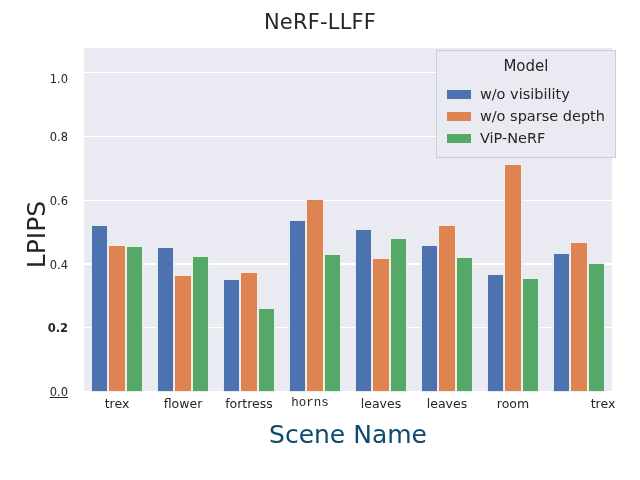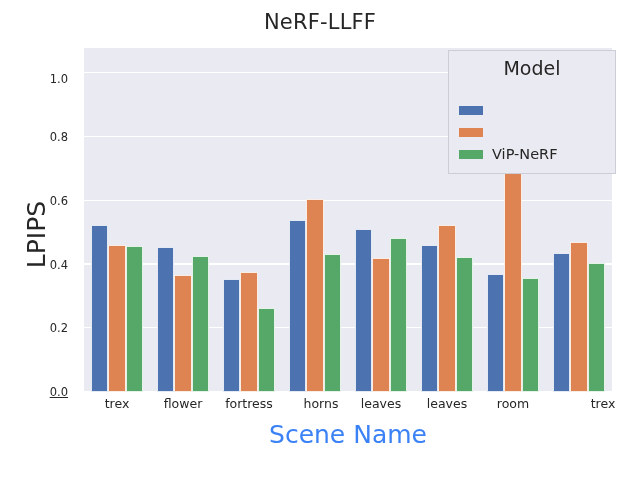--- a/index.html
+++ b/index.html
@@ -92,45 +92,45 @@
     white-space: nowrap;
     top: 0;
   }
   #x-axis-label {
     position: absolute;
     left: 84px;
     top: 420px;
     width: 528px;
     text-align: center;
     font-size: 25px;
-    color: #3b82f6;
+    color: #0c4a6e;
   }
   
   .bar {
     position: absolute;
     bottom: 0;
     border: 0.8px solid rgba(255,255,255,0.85);
     box-sizing: border-box;
   }
   
   #legend {
     position: absolute;
     right: 24px;
     top: 50px;
     background: #eaeaf2;
     border: 1px solid #cdcdd6;
     padding: 6px 10px 8px 10px;
     box-sizing: border-box;
     min-width: 168px;
   }
   #legend-title {
-    font-size: 19px;
-    text-align: center;
-    color: #262626;
-    margin-bottom: 20px;
+    font-size: 15px;
+    text-align: center;
+    color: #262626;
+    margin-bottom: 8px;
   }
   .legend-row {
     display: flex;
     align-items: center;
     height: 22px;
   }
   .legend-swatch {
     width: 24px;
     height: 9px;
     margin-right: 9px;
@@ -181,48 +181,50 @@
         <div class="bar" style="left: 420.2px; width: 17.6px; height: 227.741px; background: rgb(221, 132, 82);"></div>
         <div class="bar" style="left: 437.8px; width: 17.6px; height: 114.03px; background: rgb(85, 168, 104);"></div>
         <div class="bar" style="left: 468.6px; width: 17.6px; height: 138.874px; background: rgb(76, 114, 176);"></div>
         <div class="bar" style="left: 486.2px; width: 17.6px; height: 149.704px; background: rgb(221, 132, 82);"></div>
         <div class="bar" style="left: 503.8px; width: 17.6px; height: 129px; background: rgb(85, 168, 104);"></div>
       </div>
   </div>
 
   <div id="y-tick-labels">
       <div class="y-tick-label" style="top: 344px; text-decoration: underline;">0.0</div>
-      <div class="y-tick-label" style="top: 280.296px;">0.2</div>
+      <div class="y-tick-label" style="top: 280.296px; font-weight: bold;">0.2</div>
       <div class="y-tick-label" style="top: 216.593px;">0.4</div>
       <div class="y-tick-label" style="top: 152.889px;">0.6</div>
       <div class="y-tick-label" style="top: 89.1852px;">0.8</div>
       <div class="y-tick-label" style="top: 25.4815px; margin-top: 6px;">1.0</div>
     </div>
   <div id="y-axis-label">LPIPS</div>
 
   <div id="x-tick-labels">
       <div class="x-tick-label" style="left: 33px;">trex</div>
       <div class="x-tick-label" style="left: 99px;">flower</div>
       <div class="x-tick-label" style="left: 165px; text-align: right;">fortress</div>
-      <div class="x-tick-label" style="left: 237px;">horns</div>
+      <div class="x-tick-label" style="left: 226px; font-family: Liberation Mono, monospace;">horns</div>
       <div class="x-tick-label" style="left: 297px;">leaves</div>
       <div class="x-tick-label" style="left: 363px;">leaves</div>
       <div class="x-tick-label" style="left: 429px;">room</div>
       <div class="x-tick-label" style="left: 495px; margin-left: 24px;">trex</div>
     </div>
   <div id="x-axis-label">Scene Name</div>
 
   <div id="legend">
     <div id="legend-title">Model</div>
     <div id="legend-rows">
         <div class="legend-row">
           <span class="legend-swatch" style="background: rgb(76, 114, 176);"></span>
+          <span class="legend-text">w/o visibility</span>
         </div>
         <div class="legend-row">
           <span class="legend-swatch" style="background: rgb(221, 132, 82);"></span>
+          <span class="legend-text">w/o sparse depth</span>
         </div>
         <div class="legend-row">
           <span class="legend-swatch" style="background: rgb(85, 168, 104);"></span>
           <span class="legend-text">ViP-NeRF</span>
         </div>
       </div>
   </div>
 
 </div>
 

